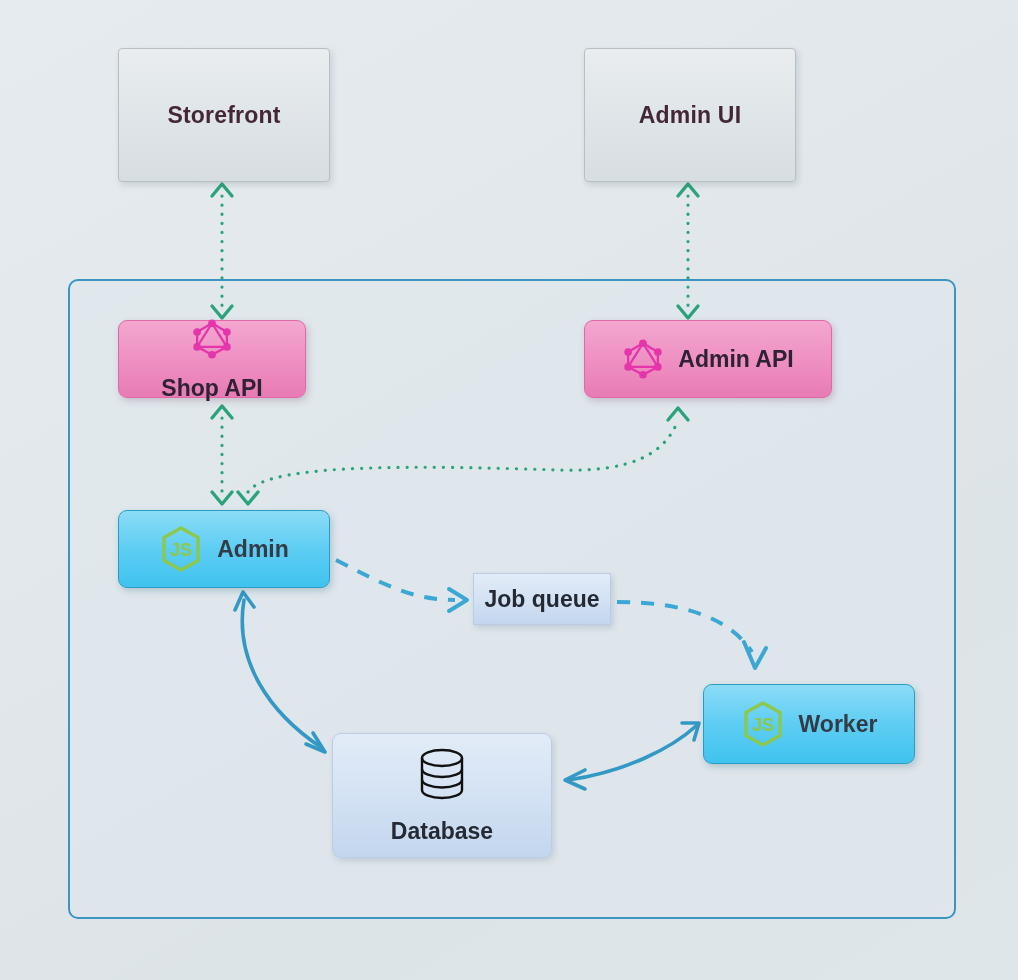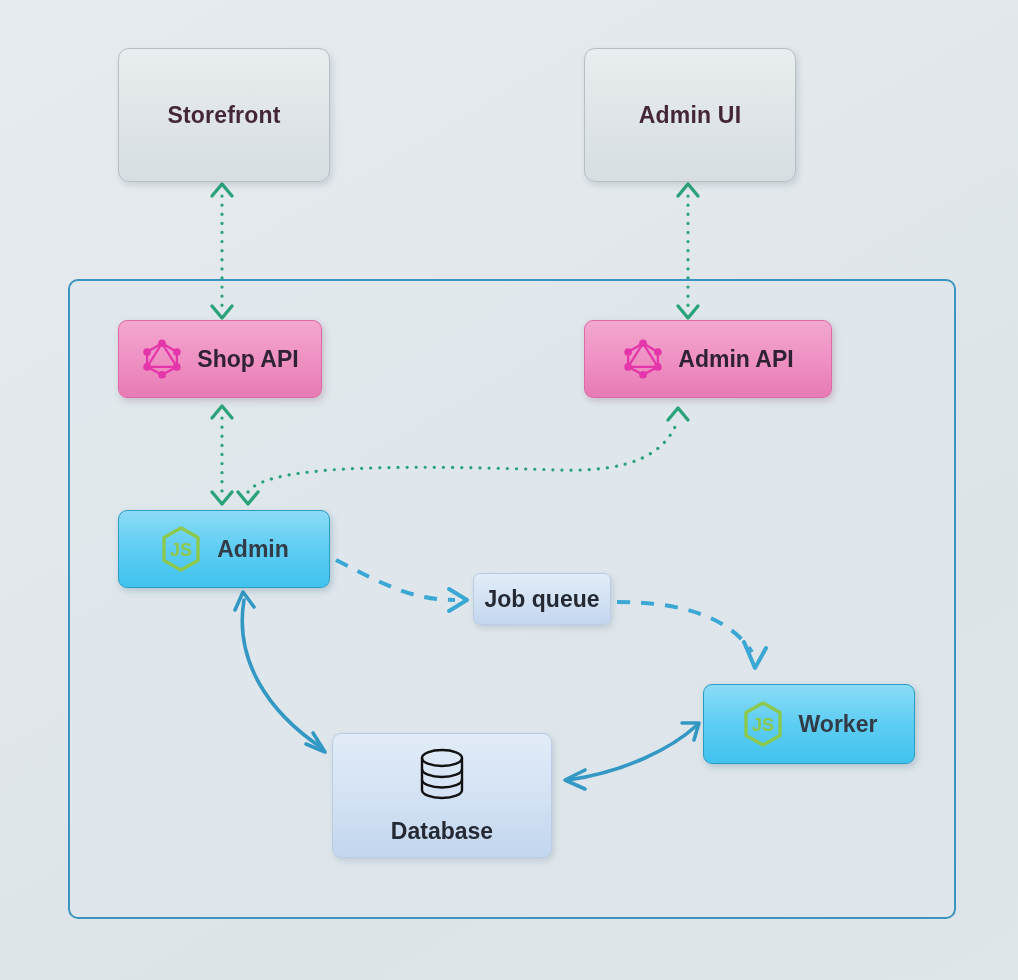--- a/index.html
+++ b/index.html
@@ -38,21 +38,21 @@
     display: flex;
     align-items: flex-start;
     justify-content: center;
     flex: 0 0 auto;
   }
 
   
   .n-client {
     background: linear-gradient(180deg, #e9edef 0%, #dfe5e8 50%, #d7dee2 100%);
     border: 1px solid #b6bfc4;
-    border-radius: 11px;
+    border-radius: 4px;
     box-shadow: 2px 3px 6px rgba(70,90,105,0.18);
   }
   .n-client .label {
     font-size: 23px;
     color: #442639;
     letter-spacing: .2px;
   }
 
   
   .n-api {
@@ -159,21 +159,21 @@
   </svg>
 
   <div class="node n-client" style="left:118px; top:48px; width:212px; height:134px;">
     <span class="label">Storefront</span>
   </div>
 
   <div class="node n-client" style="left:584px; top:48px; width:212px; height:134px;justify-content:center;">
     <span class="label">Admin UI</span>
   </div>
 
-  <div class="node n-api" style="left:118px; top:320px; width:204px; height:78px;">
+  <div class="node n-api" style="left:118px; top:320px; width:188px; height:78px;flex-direction:column;">
     <span class="ico">
       <svg width="42" height="44" viewBox="0 0 48 50" xmlns="http://www.w3.org/2000/svg">
         <g stroke="#e535ab" stroke-width="2.6" fill="none">
           <line x1="24" y1="7" x2="7" y2="17"></line>
           <line x1="24" y1="7" x2="41" y2="17"></line>
           <line x1="7" y1="17" x2="7" y2="34"></line>
           <line x1="41" y1="17" x2="41" y2="34"></line>
           <line x1="7" y1="34" x2="24" y2="43"></line>
           <line x1="41" y1="34" x2="24" y2="43"></line>
           <line x1="24" y1="7" x2="7" y2="34"></line>
@@ -223,21 +223,21 @@
   <div class="node n-node" style="left:118px; top:510px; width:212px; height:78px;">
     <span class="ico">
       <svg width="44" height="48" viewBox="0 0 44 48" xmlns="http://www.w3.org/2000/svg">
         <path d="M22 3 L39 12.5 L39 35.5 L22 45 L5 35.5 L5 12.5 Z" fill="none" stroke="#8cc84b" stroke-width="3.4" stroke-linejoin="round"></path>
         <text x="22" y="31" text-anchor="middle" font-family="'Liberation Sans', sans-serif" font-size="18" font-weight="bold" fill="#8cc84b">JS</text>
       </svg>
     </span>
     <span class="label">Admin</span>
   </div>
 
-  <div class="node n-plain" style="left:473px; top:573px; width:138px; height:52px; border-radius:7px;">
+  <div class="node n-plain" style="left:473px; top:573px; width:138px; height:52px; border-radius:0;">
     <span class="label">Job queue</span>
   </div>
 
   <div class="node n-node" style="left:703px; top:684px; width:212px; height:80px;">
     <span class="ico">
       <svg width="44" height="48" viewBox="0 0 44 48" xmlns="http://www.w3.org/2000/svg">
         <path d="M22 3 L39 12.5 L39 35.5 L22 45 L5 35.5 L5 12.5 Z" fill="none" stroke="#8cc84b" stroke-width="3.4" stroke-linejoin="round"></path>
         <text x="22" y="31" text-anchor="middle" font-family="'Liberation Sans', sans-serif" font-size="18" font-weight="bold" fill="#8cc84b">JS</text>
       </svg>
     </span>

